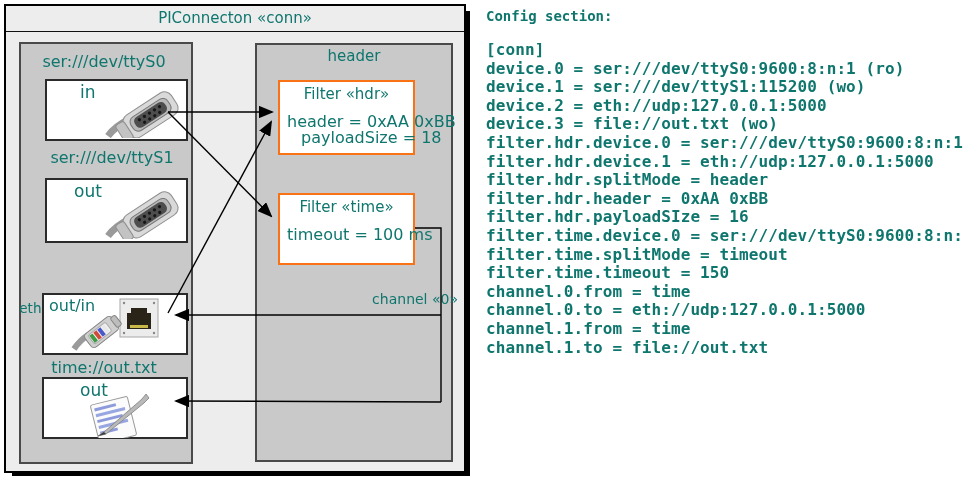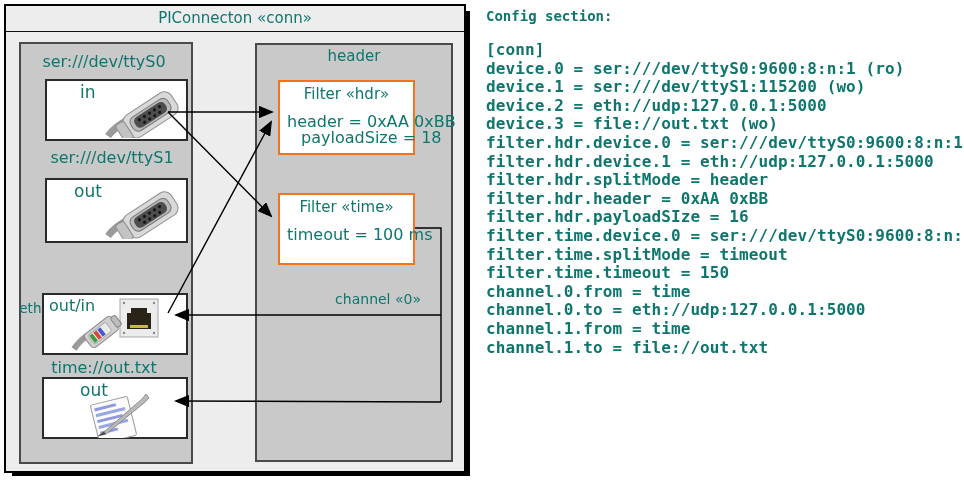--- a/index.html
+++ b/index.html
@@ -22,21 +22,21 @@
   }
   .dev-label { position:absolute; text-align:center; font-size:16px; white-space:nowrap; }
   .dev-box {
     position:absolute; background:#fff; border:2px solid #2b2b2b;padding-left:20px;
   }
   .port-label { position:absolute; font-size:17px; line-height:20px; }
   .filters-label { position:absolute; text-align:center; font-size:15px; }
   .filter-box { position:absolute; background:#fff; border:2px solid #f97316; }
   .filter-title { position:absolute; left:0; top:3px; width:100%; text-align:center; font-size:15px; }
   .filter-props { position:absolute; left:7px; top:32px; font-size:16px; line-height:16px; white-space:nowrap;text-align:center; }
-  .channel-label { position:absolute; text-align:right; font-size:14px; white-space:nowrap; }
+  .channel-label { position:absolute; text-align:right; font-size:14px; white-space:nowrap;padding-left:37px; }
   .wires { position:absolute; left:-2.5px; top:-2.5px; pointer-events:none; }
   .icon { position:absolute; }
   .config-heading {
     position:absolute; left:486px; top:8px;
     font-family:"DejaVu Sans Mono", monospace; font-weight:bold; font-size:14px;
   }
   .config-lines {
     position:absolute; left:486px; top:41px; margin:0;
     font-family:"DejaVu Sans Mono", monospace; font-weight:bold;
     font-size:16px; line-height:18.6px; letter-spacing:0.1px; white-space:pre;

